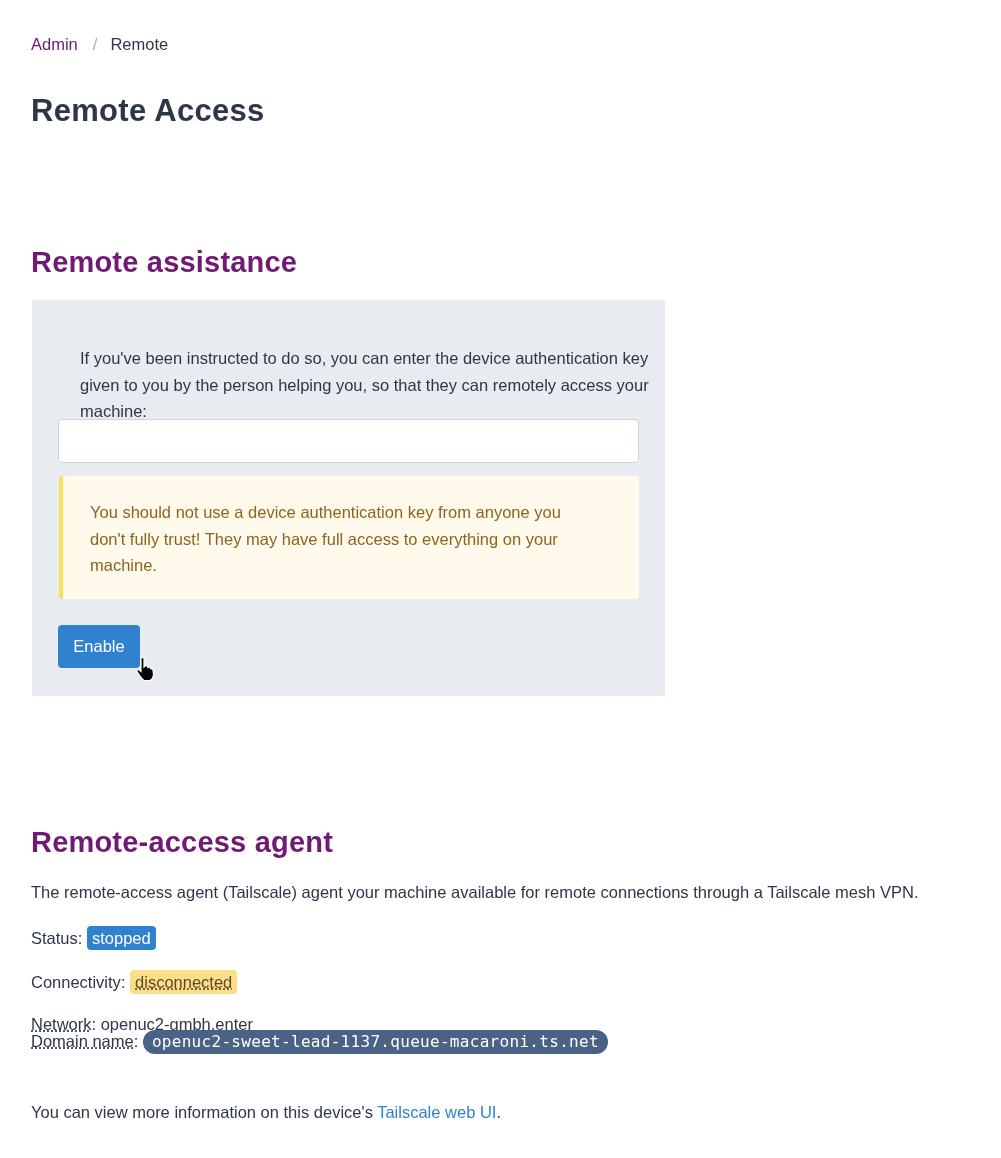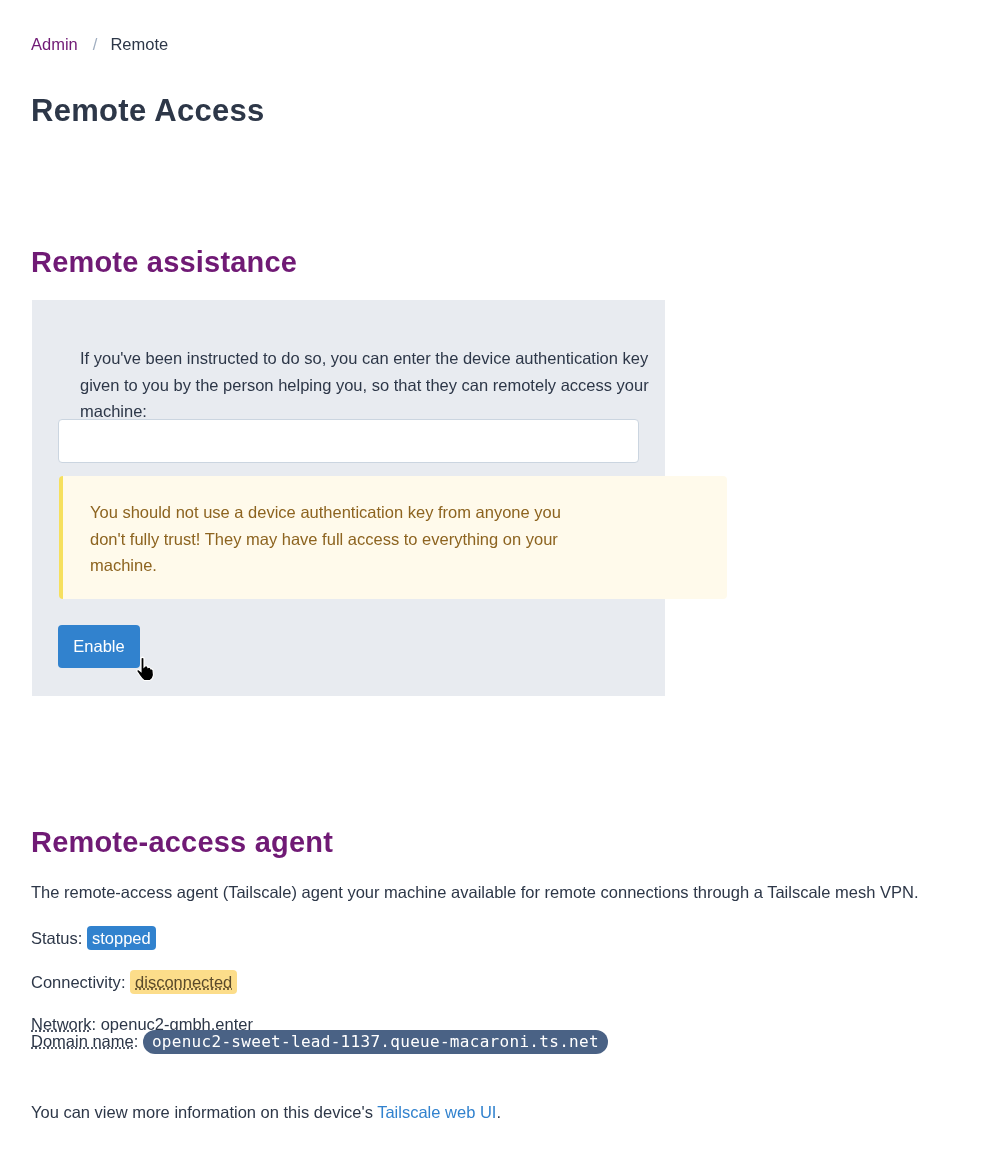--- a/index.html
+++ b/index.html
@@ -10,21 +10,21 @@
     }
     .breadcrumb { position: absolute; left: 31px; top: 35px; font-size: 16.5px; }
     .breadcrumb a { color: #701a75; text-decoration: none; }
     .breadcrumb .sep { color: #a0aec0; margin: 0 13px 0 15px; }
     .breadcrumb .current { color: #2d3748; }
     h1 { position: absolute; left: 31px; top: 93px; margin: 0; font-size: 31px; font-weight: bold; color: #2d3748; letter-spacing: 0.3px; }
     h2 { position: absolute; left: 31px; margin: 0; font-size: 29px; font-weight: bold; color: #701a75; letter-spacing: 0.2px; }
     .panel { position: absolute; left: 32px; top: 300px; width: 633px; height: 396px; background: #e8ebf0; }
     .panel p { position: absolute; left: 30px; top: 27px; width: 590px; margin: 18px; line-height: 26.5px; color: #2d3748; }
     .key-input { position: absolute; left: 26px; top: 119px; width: 581px; height: 44px; background: #fff; border: 1px solid #cbd5e0; border-radius: 4px; outline: none; font-size: 16px; padding: 0 12px; }
-    .warning { position: absolute; left: 27px; top: 176px; width: 668px; height: 123px; background: #fffaeb; border-left: 4px solid #f6e05e; border-radius: 4px; }
+    .warning { position: absolute; left: 27px; top: 176px; width: 580px; height: 123px; background: #fffaeb; border-left: 4px solid #f6e05e; border-radius: 4px; }
     .warning span { position: absolute; left: 27px; top: 23px; width: 510px; line-height: 26.5px; color: #8d6420; }
     .enable-btn { position: absolute; left: 26px; top: 325px; width: 82px; height: 43px; background: #3182ce; color: #fff; border: none; border-radius: 4px; font-size: 16.5px; font-family: "Liberation Sans", sans-serif; cursor: pointer; }
     .cursor { position: absolute; left: 135px; top: 656px; width: 20px; height: 26px; }
     .agent-desc { position: absolute; left: 31px; top: 883px; margin: 0; white-space: nowrap; }
     .row { position: absolute; left: 31px; margin: 0; white-space: nowrap; }
     .badge { display: inline-block; padding: 1px 5px; border-radius: 4px; line-height: 22px; }
     .badge-blue { background: #3182ce; color: #fff; }
     .badge-yellow { background: #fbd38d; background: #fcdd8a; color: #5a4a2a; text-decoration: underline dotted; }
     abbr { text-decoration: underline dotted; }
     .domain-pill { display: inline-block; background: #4a6285; color: #fff; font-family: "DejaVu Sans Mono", monospace; font-size: 16px; padding: 1px 9px; border-radius: 12px; line-height: 22px; letter-spacing: 0.3px; }

